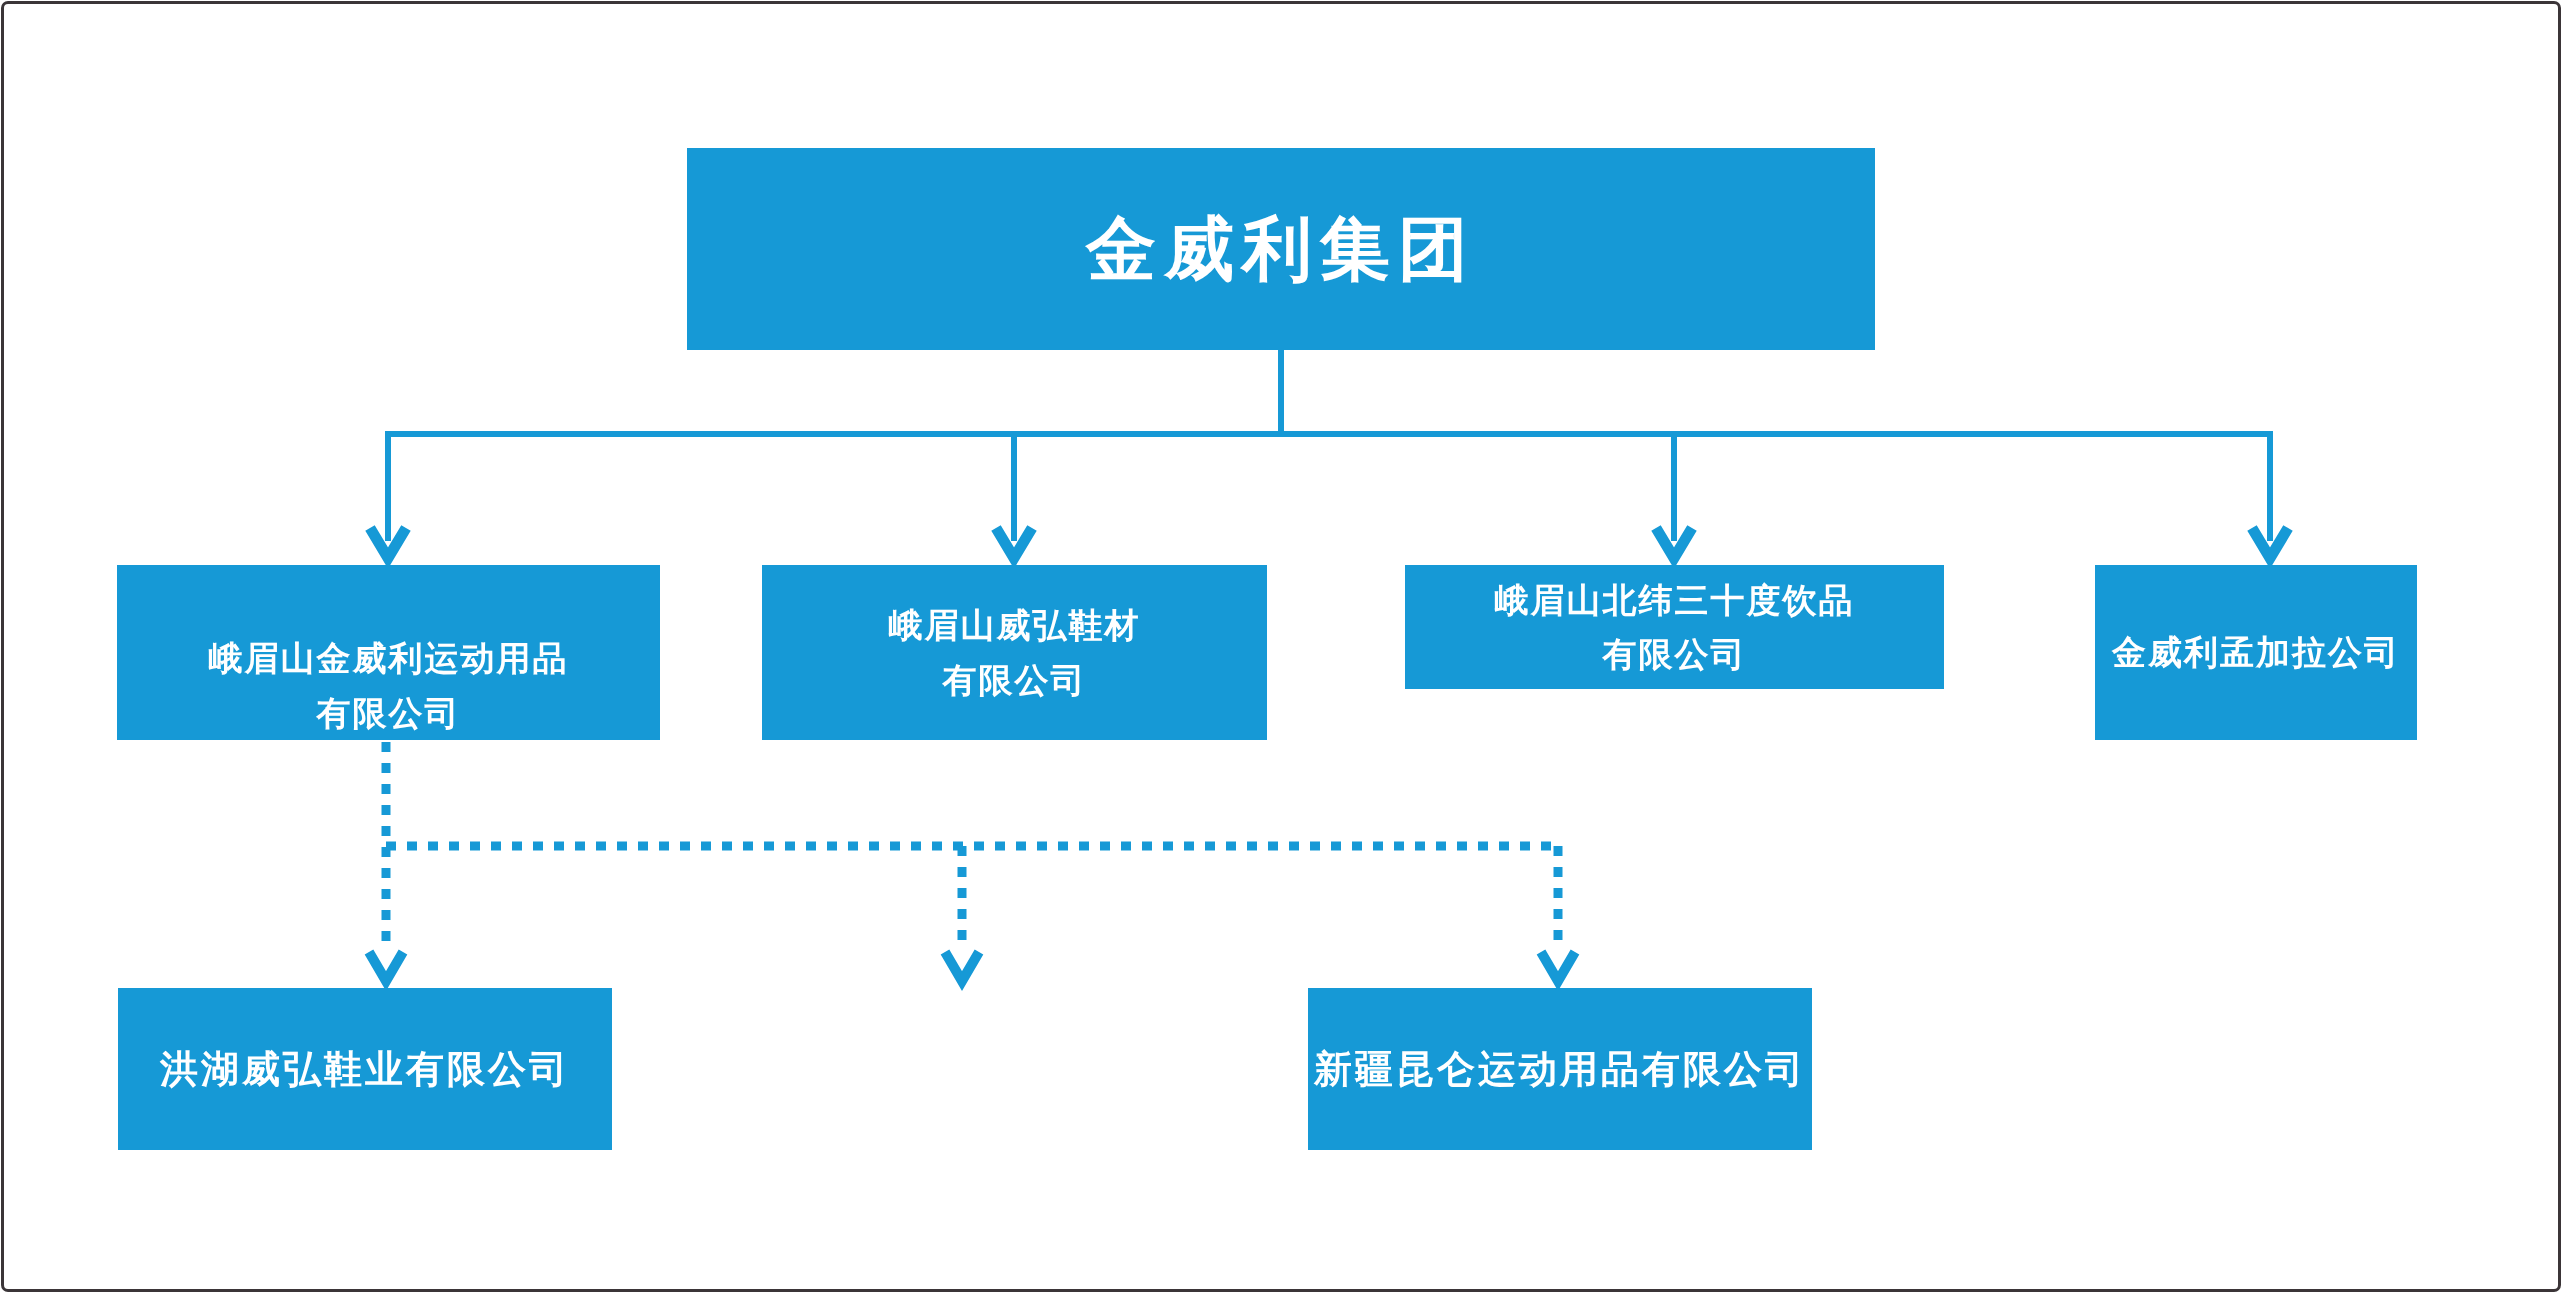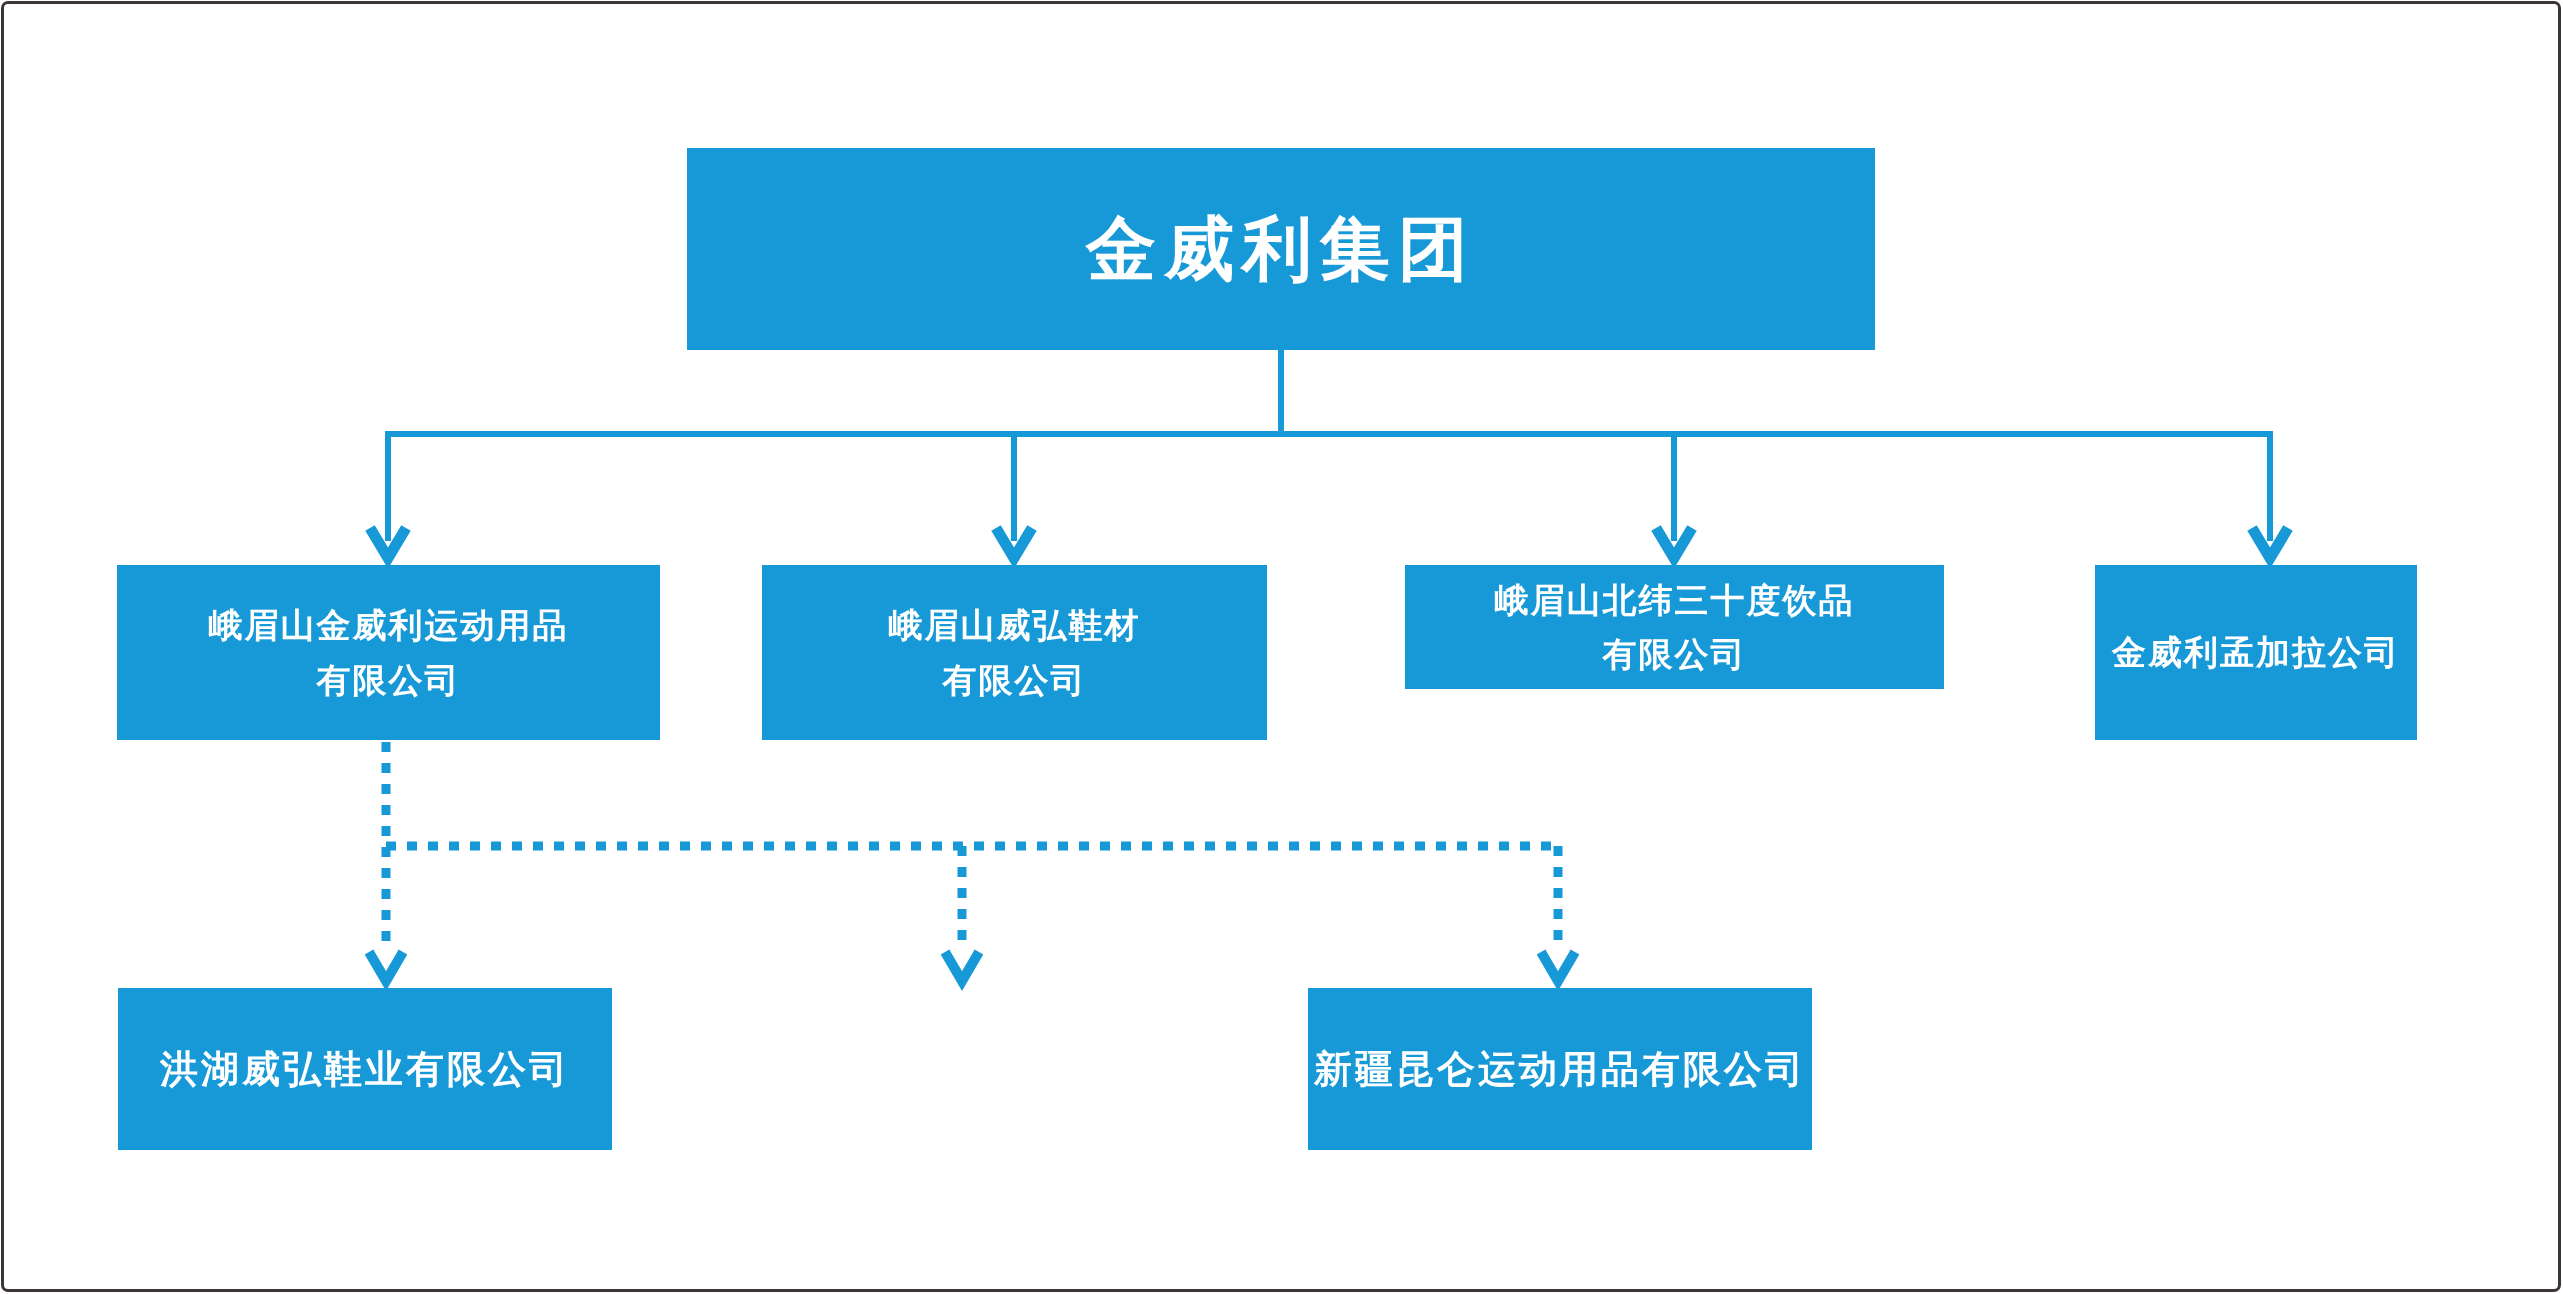--- a/index.html
+++ b/index.html
@@ -41,21 +41,21 @@
   .box-label {
     white-space: pre-line;
     line-height: 1.6;
   }
   .box-root {
     left: 687px; top: 148px; width: 1188px; height: 202px;
     font-size: 70px; letter-spacing: 8px;
   }
   .box-root .box-label { line-height: 1.1; }
   .box-l2 { font-size: 34px; letter-spacing: 2px; }
-  .box-l2a { left: 117px;  top: 565px; width: 543px; height: 175px; }
+  .box-l2a { left: 117px;  top: 565px; width: 543px; height: 175px; align-items: flex-end; }
   .box-l2b { left: 762px;  top: 565px; width: 505px; height: 175px; }
   .box-l2c { left: 1405px; top: 565px; width: 539px; height: 124px; }
   .box-l2d { left: 2095px; top: 565px; width: 322px; height: 175px; }
   .box-l3 { font-size: 38px; letter-spacing: 3px; }
   .box-l3a { left: 118px;  top: 988px; width: 494px; height: 162px; }
   .box-l3b { left: 691px;  top: 988px; width: 549px; height: 162px; }
   .box-l3c { left: 1308px; top: 988px; width: 504px; height: 162px; }
 </style>
 </head>
 <body>

